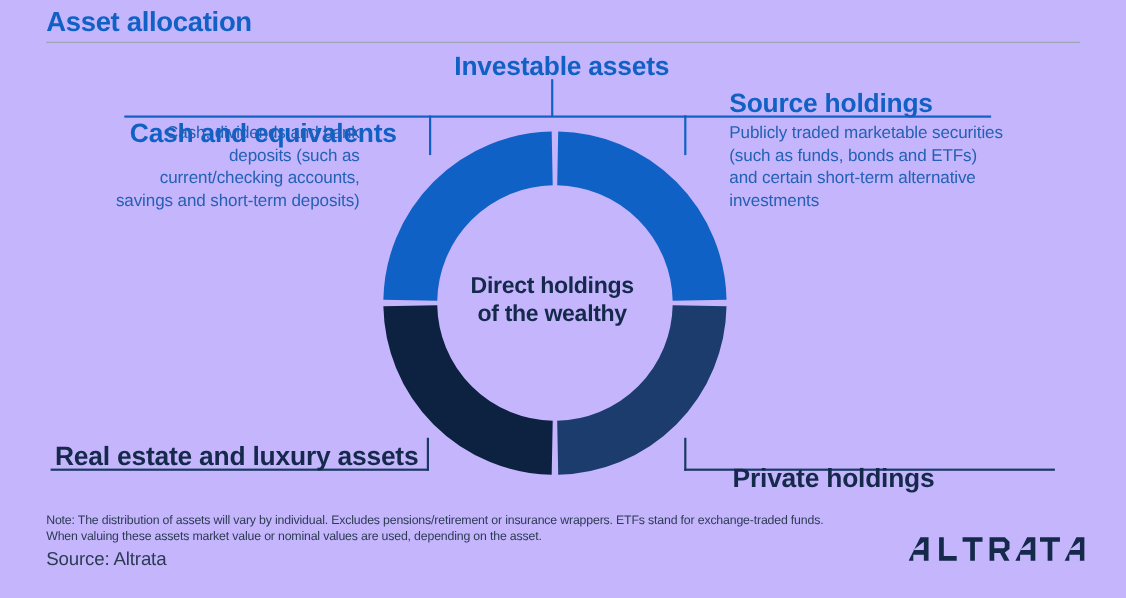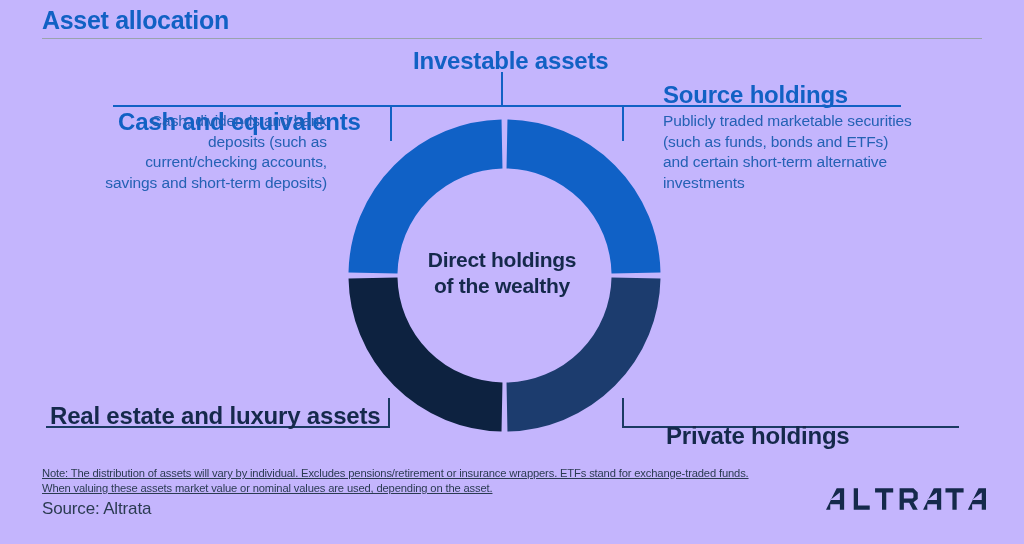--- a/index.html
+++ b/index.html
@@ -97,21 +97,20 @@
   
   #note {
     position: absolute;
     left: 42px;
     top: 466px;
     width: 710px;
     font-size: 11.2px;
     line-height: 15px;
     color: #2b3b52;
     letter-spacing: -0.15px;
-    text-decoration: underline;
   }
   #source {
     position: absolute;
     left: 42px;
     top: 499px;
     font-size: 17px;
     color: #2b3b52;
     letter-spacing: -0.15px;
   }
   #logo {

